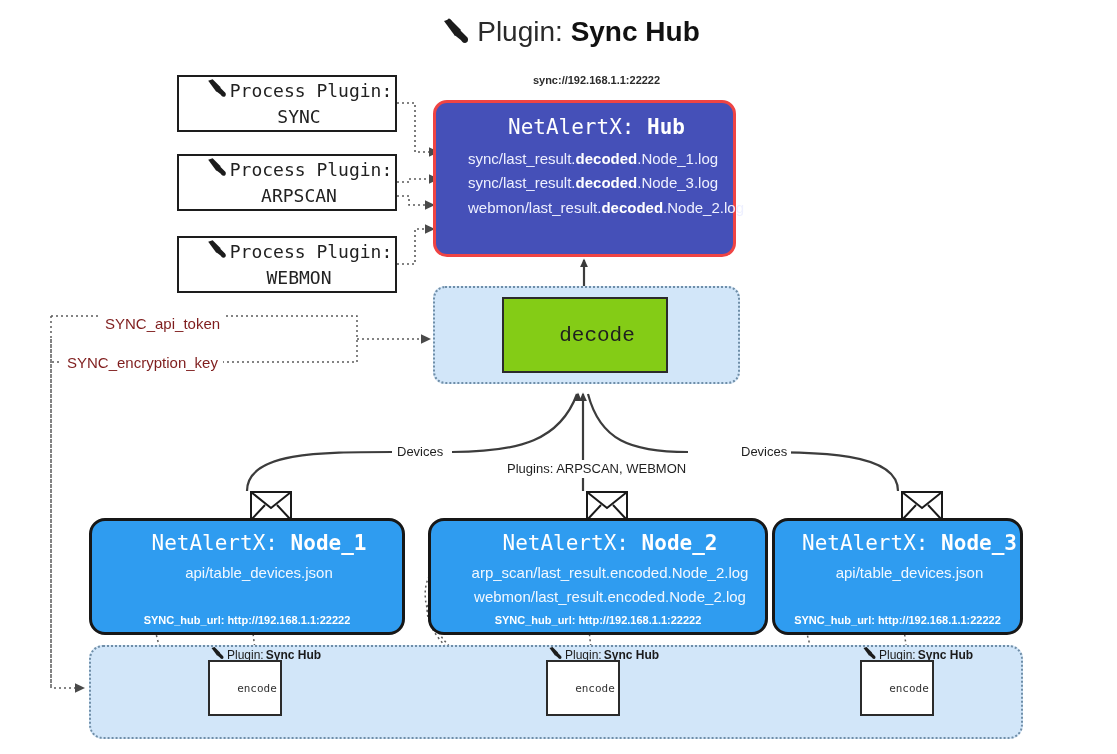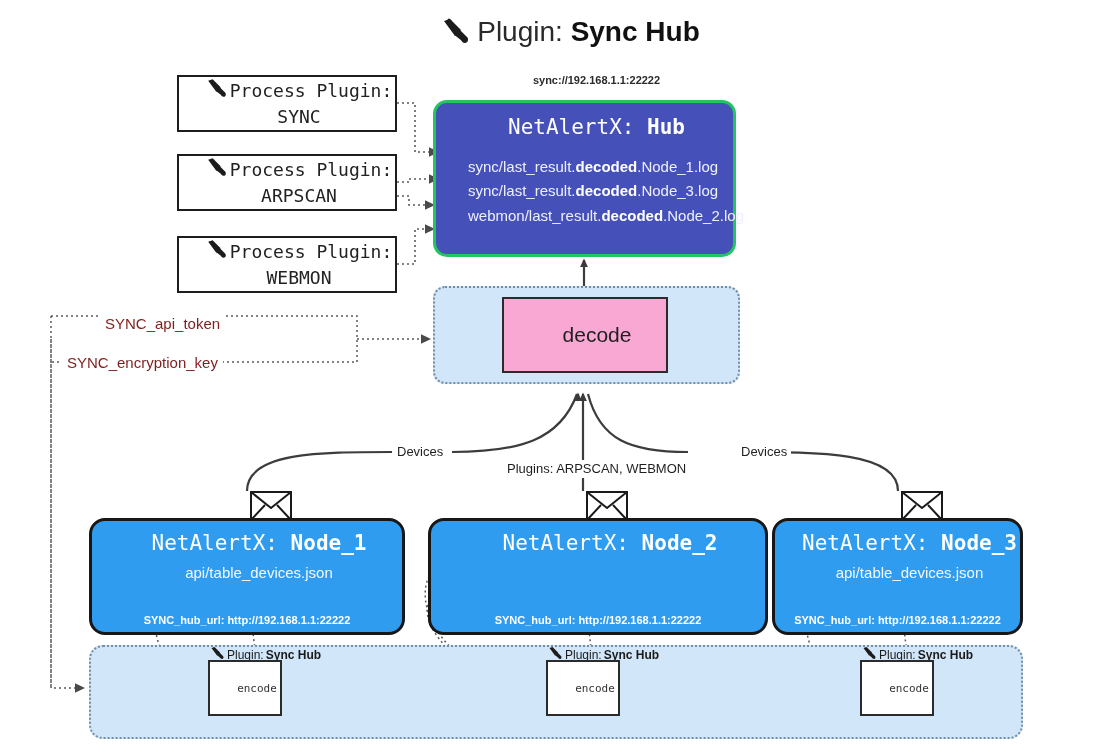--- a/index.html
+++ b/index.html
@@ -17,38 +17,38 @@
 
   
   .procbox{border:2px solid #1d1d1d;background:#ffffff;
            font-family:"DejaVu Sans Mono","Liberation Mono",monospace;
            font-size:18px;color:#222;display:flex;flex-direction:column;
            align-items:center;justify-content:center;line-height:1.35;}
   .procbox .l1{display:flex;align-items:center;gap:2px;white-space:nowrap;}
   .procbox .l2{white-space:nowrap;}
 
   
-  #hub{left:433px;top:100px;width:303px;height:157px;border:3px solid #22c55e;
+  #hub{left:433px;top:100px;width:303px;height:157px;border:3px solid #ef4444;
        border-radius:14px;background:#4550b8;}
   #hub .hubtitle{margin-top:12px;text-align:center;color:#ffffff;font-size:21px;
        font-family:"DejaVu Sans Mono","Liberation Mono",monospace;}
   #hub .hubtitle b{font-weight:bold;}
-  #hub .rows{margin-top:16px;padding-left:8px;}
+  #hub .rows{margin-top:8px;padding-left:8px;}
   #hub .rows div{color:#eef0ff;font-size:15px;line-height:1.62;white-space:nowrap;}
   #hub .rows div b{font-weight:bold;color:#ffffff;}
   #huburl{left:433px;top:74px;width:303px;text-align:center;font-size:11px;
           font-weight:bold;color:#2b2b2b;}
 
   
   #decodegrp{left:433px;top:286px;width:307px;height:98px;background:#d2e6f9;
              border:2px dotted #6f8ea8;border-radius:12px;}
-  #decodebox{left:502px;top:297px;width:166px;height:76px;background:#f9a8d4;
+  #decodebox{left:502px;top:297px;width:166px;height:76px;background:#84cc16;
              border:2px solid #2b2b2b;display:flex;align-items:center;
              justify-content:center;font-size:21px;color:#1f1f1f;
-             font-family:Liberation Sans, sans-serif;}
+             font-family:Liberation Mono, monospace;}
 
   
   .node{border:3px solid #171717;border-radius:16px;background:#2f9cf0;height:117px;}
   .node .ntitle{margin-top:10px;text-align:center;color:#ffffff;font-size:21px;
        font-family:"DejaVu Sans Mono","Liberation Mono",monospace;white-space:nowrap;}
   .node .ntitle b{font-weight:bold;}
   .node .nlines{margin-top:6px;text-align:center;}
   .node .nlines div{color:#f2f8ff;font-size:15px;line-height:1.62;white-space:nowrap;}
   .node .nurl{position:absolute;left:0;bottom:6px;width:100%;text-align:center;
        font-size:11px;font-weight:bold;color:#ffffff;white-space:nowrap;}
@@ -252,20 +252,24 @@
       <div>api/table_devices.json</div>
     </div>
     <div class="nurl">SYNC_hub_url: http://192.168.1.1:22222</div>
   </div>
 
   <div class="abs node" style="left:428px;top:518px;width:340px;">
     <div class="ntitle">
       <span>NetAlertX:</span>
       <b>Node_2</b>
     </div>
+    <div class="nlines">
+      <div>arp_scan/last_result.encoded.Node_2.log</div>
+      <div>webmon/last_result.encoded.Node_2.log</div>
+    </div>
     <div class="nurl">SYNC_hub_url: http://192.168.1.1:22222</div>
   </div>
 
   <div class="abs node" style="left:772px;top:518px;width:251px;">
     <div class="ntitle">
       <span>NetAlertX:</span>
       <b>Node_3</b>
     </div>
     <div class="nlines">
       <div>api/table_devices.json</div>

